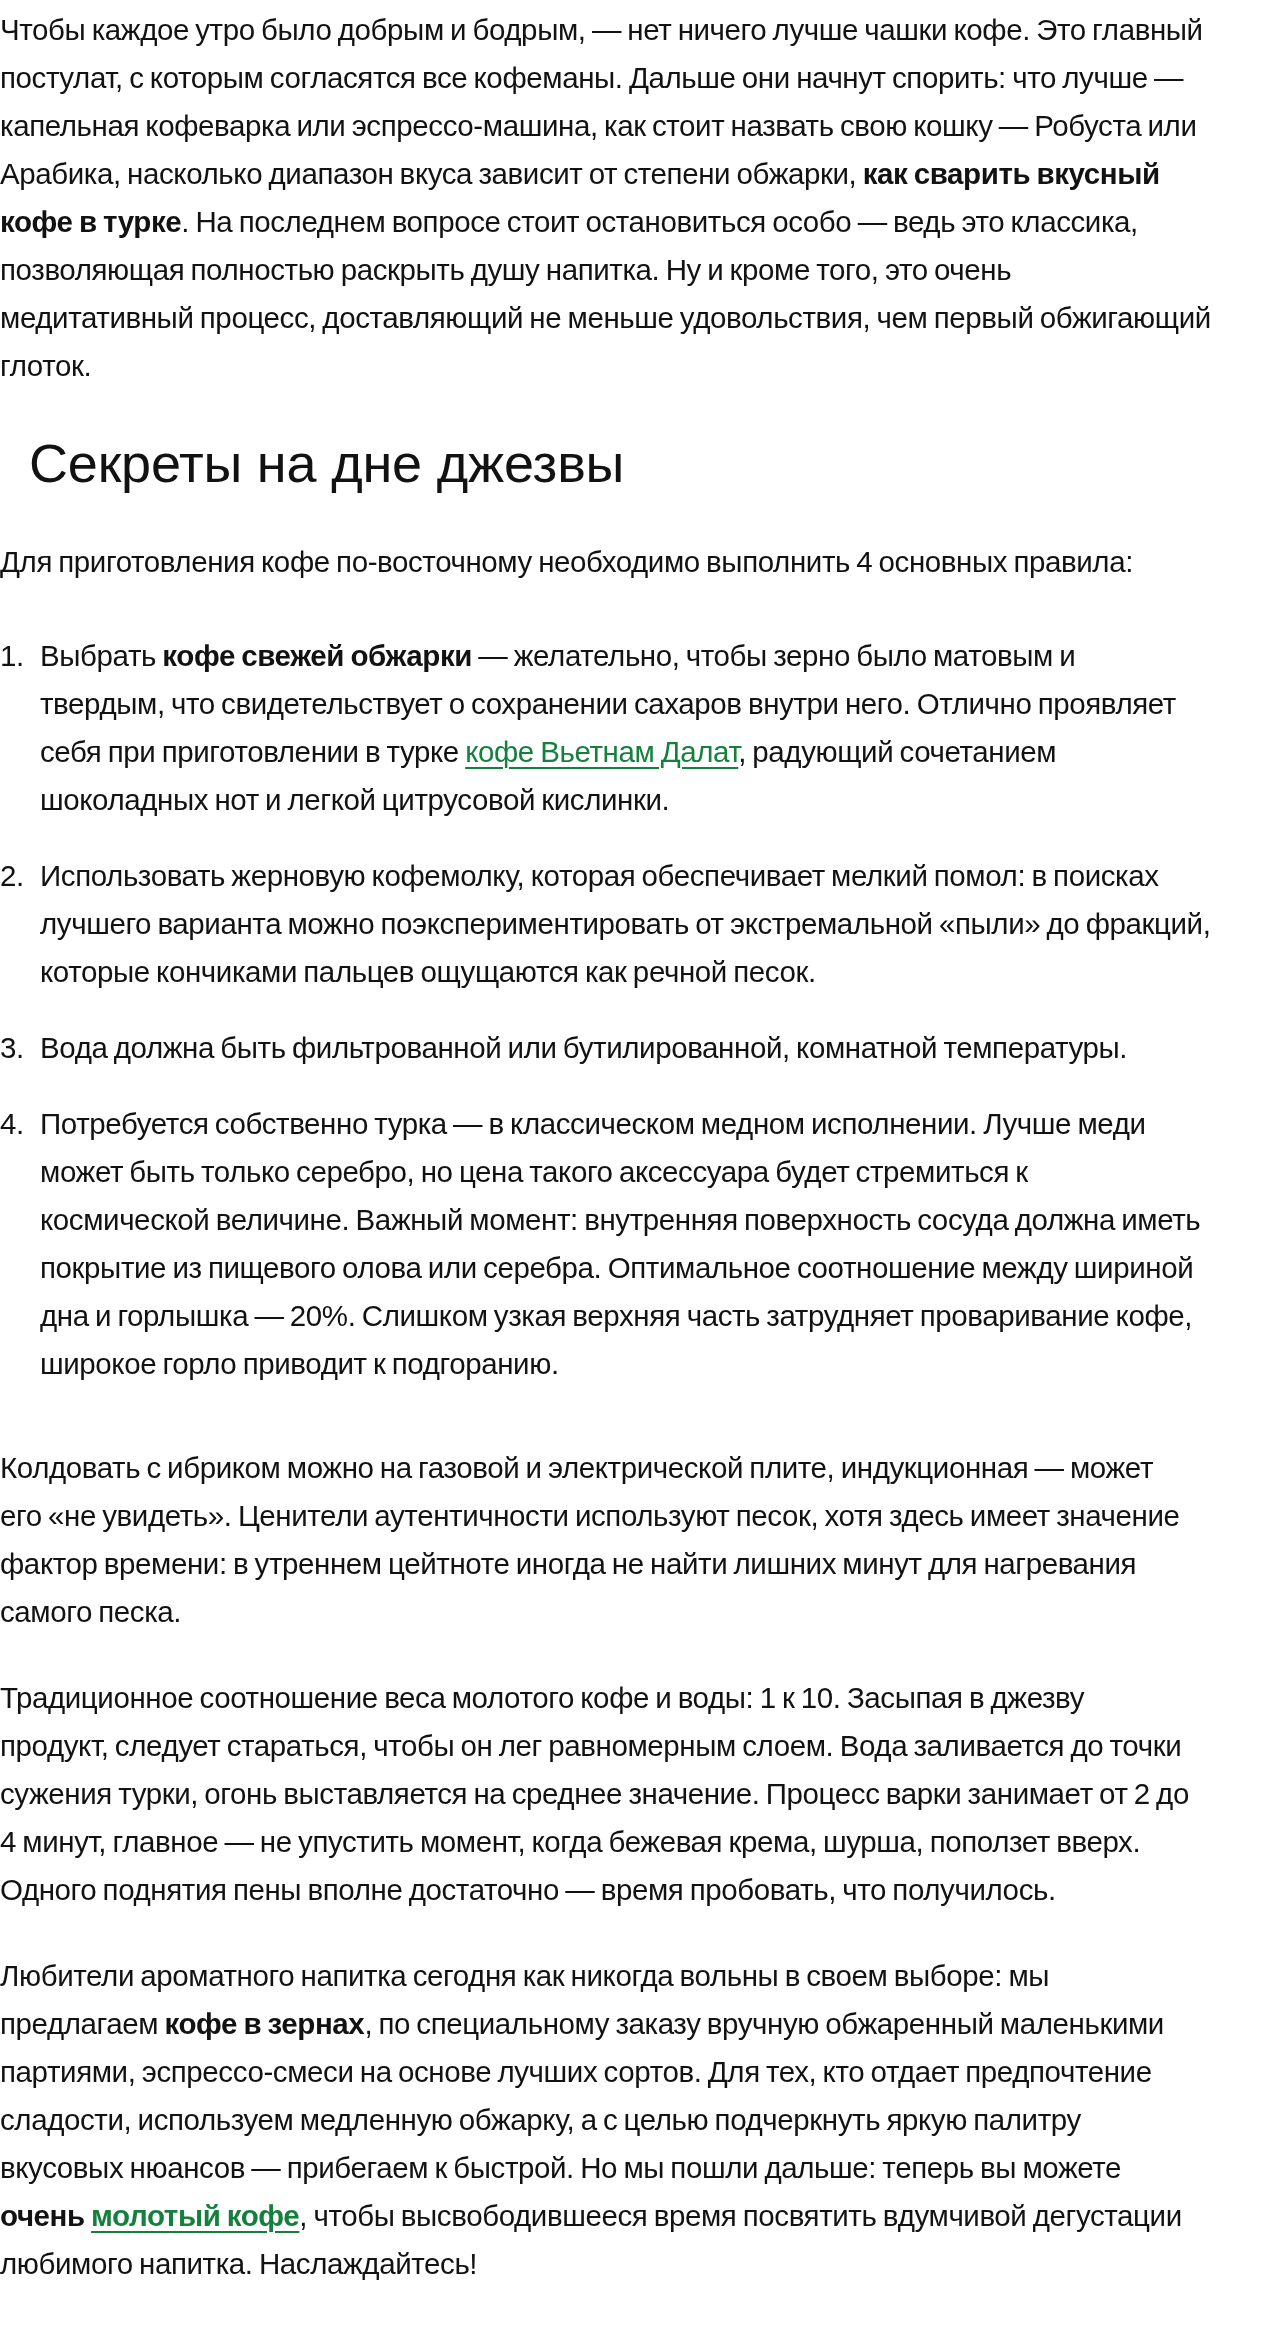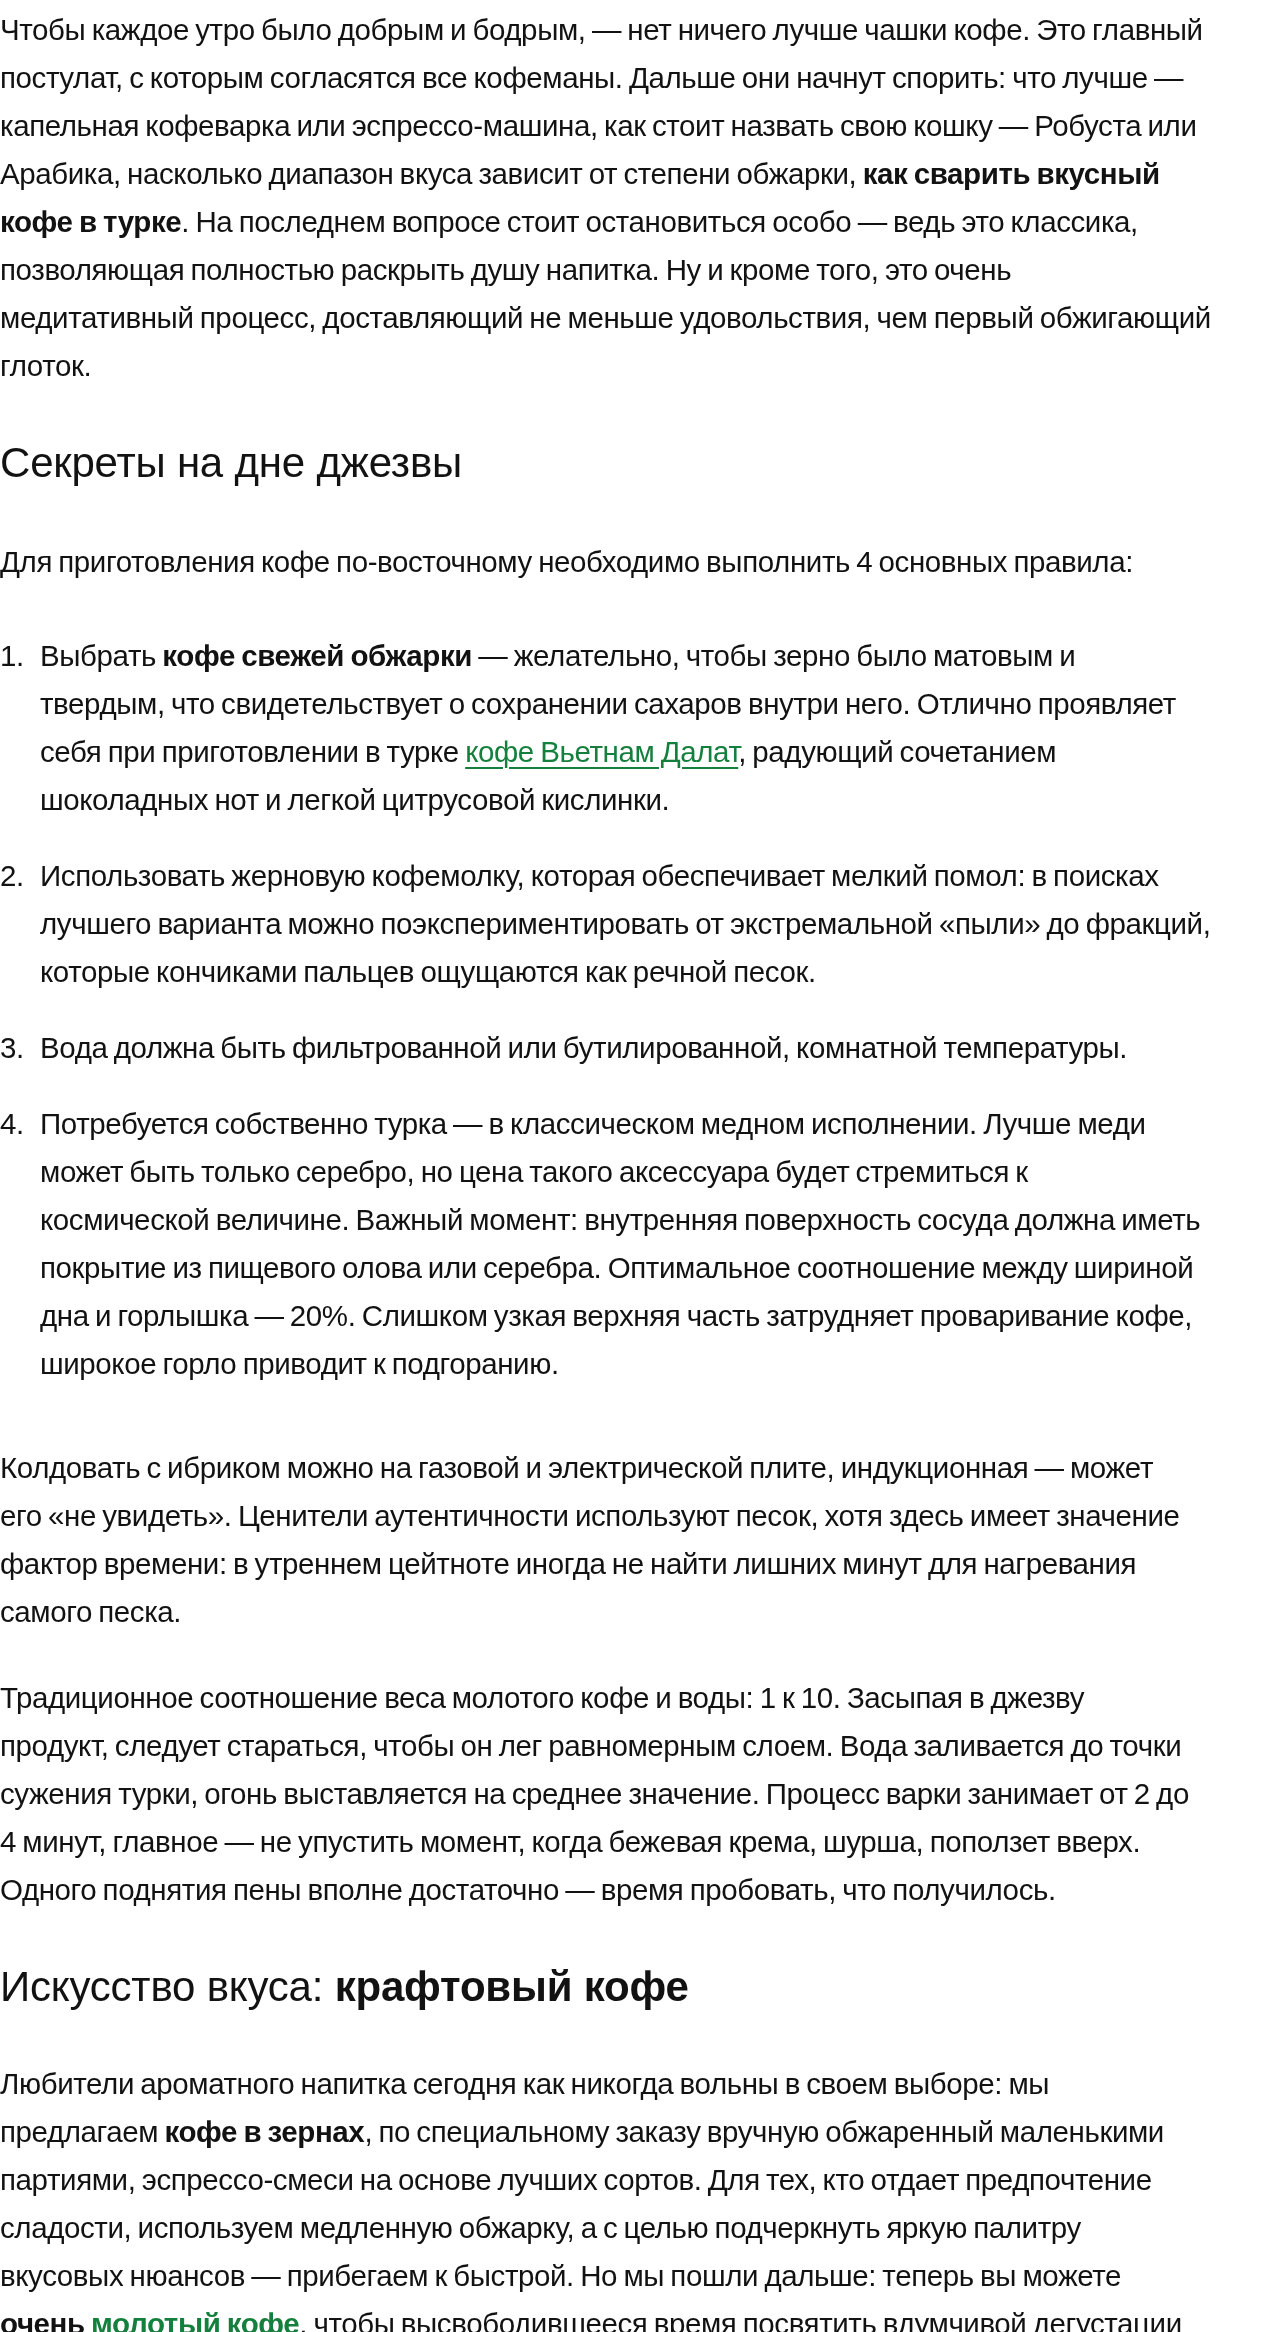--- a/index.html
+++ b/index.html
@@ -31,26 +31,27 @@
   .para, .rule, .h {
     white-space: pre-wrap;
   }
   .para {
     margin: 38px 0;
   }
   .article > .para:first-child {
     margin-top: 0;
   }
   .h {
-    font-size: 42px;
+    font-size: 54px;
     line-height: 70px;
     font-weight: 400;
     letter-spacing: -0.2px;
     word-spacing: 0;
     margin: 34px 0 40px 0;
+    padding-left: 29px;
   }
   .h-craft {
     margin-top: 24px;
     margin-bottom: 34px;
   }
   .rules {
     list-style: none;
     counter-reset: ruleno;
     margin: 46px 0 56px 0;
     padding: 0 0 0 40px;
@@ -118,21 +119,20 @@
 его «не увидеть». Ценители аутентичности используют песок, хотя здесь имеет значение
 фактор времени: в утреннем цейтноте иногда не найти лишних минут для нагревания
 самого песка.</p>
 
   <p class="para">Традиционное соотношение веса молотого кофе и воды: 1 к 10. Засыпая в джезву
 продукт, следует стараться, чтобы он лег равномерным слоем. Вода заливается до точки
 сужения турки, огонь выставляется на среднее значение. Процесс варки занимает от 2 до
 4 минут, главное — не упустить момент, когда бежевая крема, шурша, поползет вверх.
 Одного поднятия пены вполне достаточно — время пробовать, что получилось.</p>
 
-  <h2 class="h h-craft">Искусство вкуса: <strong>крафтовый кофе</strong></h2>
 
   <p class="para">Любители ароматного напитка сегодня как никогда вольны в своем выборе: мы
 предлагаем <strong>кофе в зернах</strong>, по специальному заказу вручную обжаренный маленькими
 партиями, эспрессо-смеси на основе лучших сортов. Для тех, кто отдает предпочтение
 сладости, используем медленную обжарку, а с целью подчеркнуть яркую палитру
 вкусовых нюансов — прибегаем к быстрой. Но мы пошли дальше: теперь вы можете
 <strong>очень </strong><a href="#" class="inline-link" style="font-weight: 700;">молотый кофе</a>, чтобы высвободившееся время посвятить вдумчивой дегустации
 любимого напитка. Наслаждайтесь!</p>
 </main>
 

